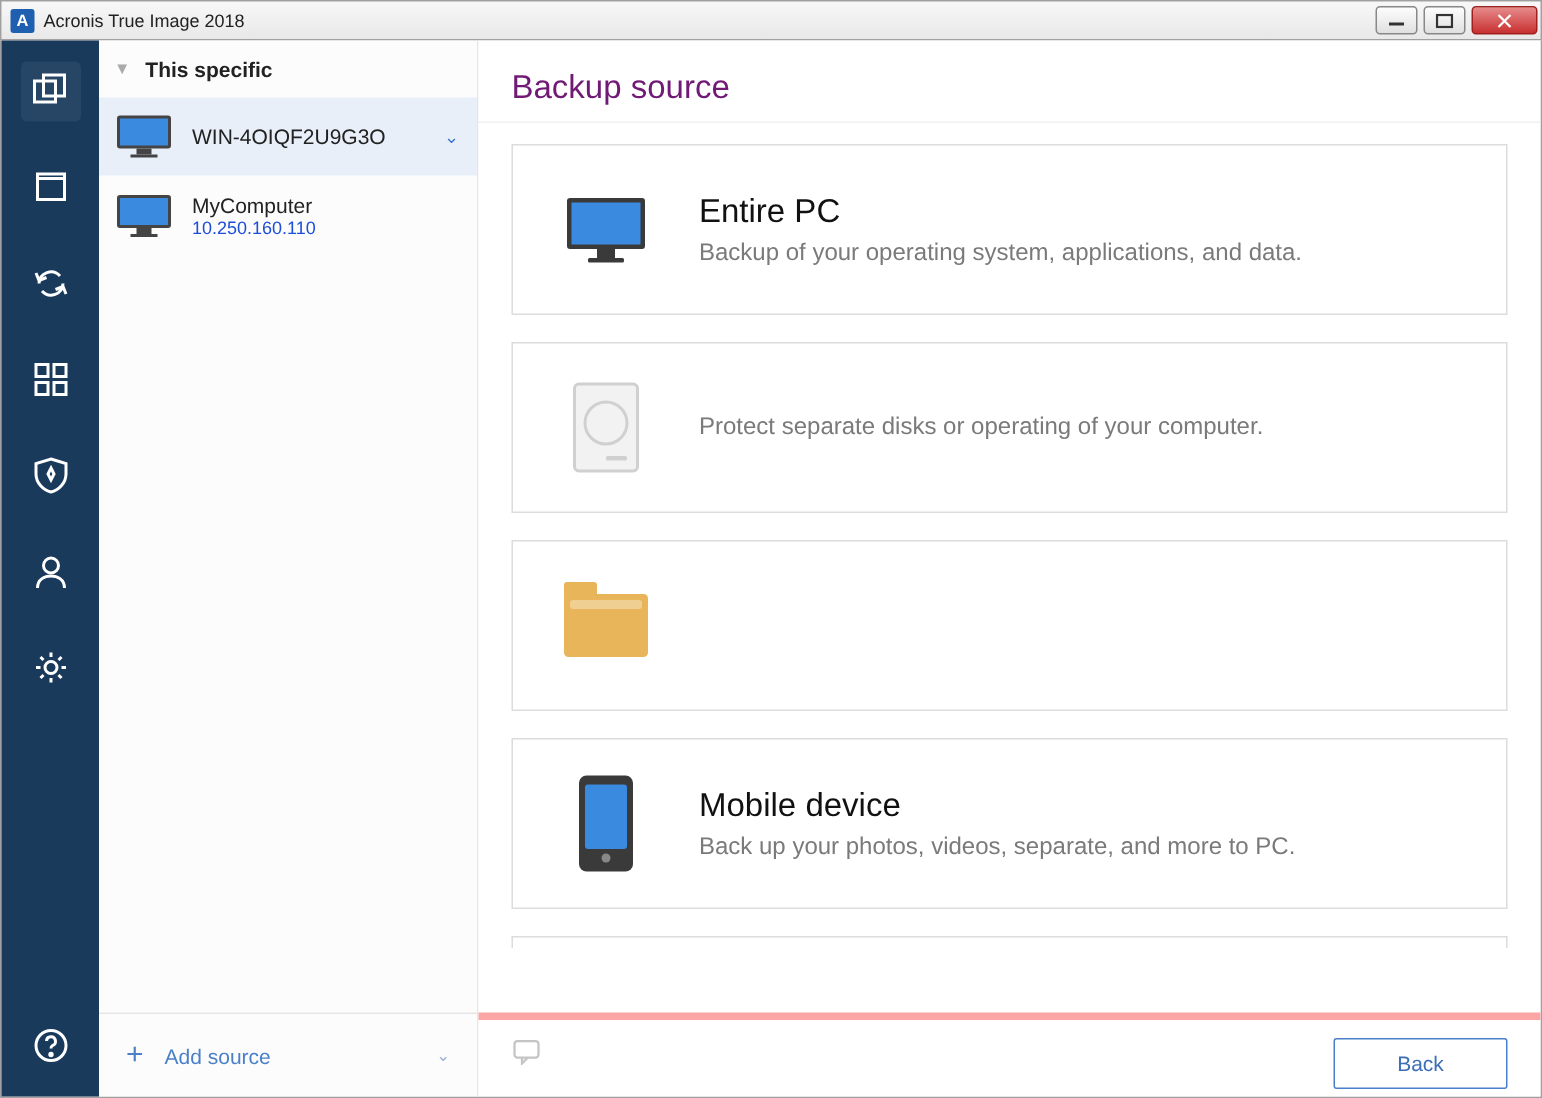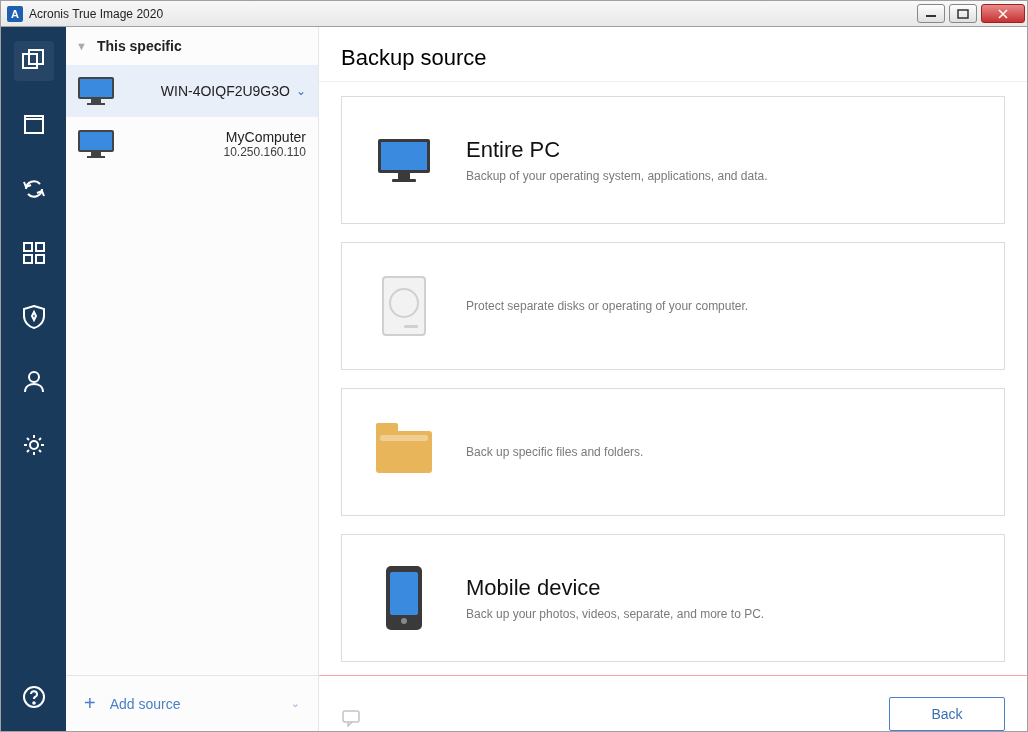--- a/index.html
+++ b/index.html
@@ -10,41 +10,41 @@
 .titlebar .winbtn { height:19px; width:28px; margin-left:2px; margin-right:2px; display:flex; align-items:center; justify-content:center; border:1px solid #888; border-radius:3px; background:linear-gradient(#fdfdfd,#e0e0e0); font-size:10px;}
 .titlebar .winbtn.close { background: linear-gradient(#e78b8b, #c83030); color:#fff; border-color:#a02020; width:44px;}
 .app { display:flex; height:705px; border:1px solid #a0a0a0; border-top:none; }
 .navrail { width:65px; background:#1a3a5c; display:flex; flex-direction:column; align-items:center; padding-top:14px; }
 .navrail .navitem { width:40px; height:40px; margin-bottom:24px; display:flex; align-items:center; justify-content:center; color:#fff; cursor:pointer; }
 .navrail .navitem.active { background: rgba(255,255,255,0.06); border-radius:4px; }
 .navrail .navspacer { flex:1; }
 .sidebar { width:253px; background:#fcfcfc; border-right:1px solid #e6e6e6; display:flex; flex-direction:column; }
 .sidebar-header { display:flex; align-items:center; height:38px; padding-left:10px; font-size:14px; color:#222; font-weight:600;}
 .sidebar-header .arrow { color:#aaa; margin-right:10px; font-size:11px;}
-.device-item { display:flex; align-items:center; padding:12px 12px; cursor:pointer;text-align:right; }
+.device-item { display:flex; align-items:center; padding:12px 12px; cursor:pointer; }
 .device-item.selected { background:#e8eff9; }
 .device-item .mon-icon { width:36px; height:28px; margin-right:14px; position:relative; }
 .device-item .mon-icon .screen { width:36px; height:22px; background:#3a8adf; border:2px solid #444; border-radius:2px;}
 .device-item .mon-icon .stand { width:10px; height:4px; background:#444; margin:0 auto; }
 .device-item .mon-icon .base { width:18px; height:2px; background:#444; margin:0 auto; }
 .device-item .labels { flex:1; }
 .device-item .title { font-size:14px; color:#222; }
-.device-item .sub { font-size:12px; color:#404040; }
+.device-item .sub { font-size:12px; color:#1d4ed8; }
 .device-item .chev { color:#3a76c7; font-size:12px; margin-left:6px;}
 .sidebar-footer { border-top:1px solid #e6e6e6; height:56px; display:flex; align-items:center; padding:0 18px; color:#4a80c8; font-size:14px;}
 .sidebar-footer .plus { font-size:20px; margin-right:14px; font-weight:300;}
 .sidebar-footer .chev2 { margin-left:auto; color:#9ab3d6; font-size:11px;}
 .main { flex:1; display:flex; flex-direction:column; background:#fff; position:relative; }
-.main-header { padding:18px 22px 10px 22px; font-size:22px; color:#000000; font-weight:400; border-bottom:1px solid #f0f0f0;}
+.main-header { padding:18px 22px 10px 22px; font-size:22px; color:#701a75; font-weight:400; border-bottom:1px solid #f0f0f0;}
 .source-list { flex:1; overflow-y:auto; padding:14px 22px 0 22px; }
-.source-card { border:1px solid #dcdcdc; height:128px; margin-bottom:18px; display:flex; align-items:center; padding:12px 28px; cursor:pointer; background:#fff;}
+.source-card { border:1px solid #dcdcdc; height:114px; margin-bottom:18px; display:flex; align-items:center; padding:12px 28px; cursor:pointer; background:#fff;}
 .source-card .card-icon { width:68px; height:68px; margin-right:28px; display:flex; align-items:center; justify-content:center; }
 .source-card .card-text .card-title { font-size:22px; color:#111; font-weight:400; margin-bottom:6px;}
-.source-card .card-text .card-desc { font-size:12px; color:#7a7a7a; }
-.main-footer { border-top:1px solid #fca5a5; height:56px; display:flex; align-items:flex-end; padding:0 22px; }
+.source-card .card-text .card-desc { font-size:16px; color:#7a7a7a; }
+.main-footer { border-top:5px solid #fca5a5; height:56px; display:flex; align-items:flex-start; padding:12px 22px; }
 .main-footer .comment-icon { color:#c4c4c4; margin-right:auto; }
 .main-footer .back-btn { width:116px; height:34px; border:1px solid #4a80c8; color:#3c6fb4; background:#fff; display:flex; align-items:center; justify-content:center; font-size:14px; cursor:pointer; border-radius:2px;}
 
 .pc-icon .screen { width:52px; height:34px; background:#3a8adf; border:3px solid #3a3a3a; border-radius:2px;}
 .pc-icon .stand { width:12px; height:6px; background:#3a3a3a; margin:0 auto;}
 .pc-icon .base { width:24px; height:3px; background:#3a3a3a; margin:0 auto; border-radius:1px;}
 .disk-icon { width:44px; height:60px; background:#f2f2f2; border:2px solid #d0d0d0; border-radius:4px; position:relative;}
 .disk-icon::before { content:""; position:absolute; top:10px; left:50%; transform:translateX(-50%); width:26px; height:26px; border:2px solid #d0d0d0; border-radius:50%;}
 .disk-icon::after { content:""; position:absolute; bottom:6px; right:6px; width:14px; height:3px; background:#d0d0d0; border-radius:1px;}
 .folder-icon { width:56px; height:42px; background:#e8b55a; border-radius:3px; position:relative;}
@@ -52,21 +52,21 @@
 .folder-icon::after { content:""; position:absolute; top:4px; left:4px; right:4px; height:6px; background:rgba(255,255,255,0.35); border-radius:2px;}
 .mobile-icon { width:36px; height:64px; background:#3a3a3a; border-radius:5px; padding:6px 4px; display:flex; flex-direction:column; align-items:center;}
 .mobile-icon .mscreen { flex:1; width:100%; background:#3a8adf; border-radius:2px;}
 .mobile-icon .mbtn { width:6px; height:6px; background:#888; border-radius:50%; margin-top:3px;}
 </style>
 </head>
 <body>
 
 <div class="titlebar">
   <div class="app-icon">A</div>
-  <span>Acronis True Image 2020</span>
+  <span>Acronis True Image 2018</span>
   <div class="spacer"></div>
   <div class="winbtn">
     <svg width="12" height="8">
         <rect x="1" y="5" width="10" height="2" fill="#333"></rect>
       </svg>
   </div>
   <div class="winbtn">
     <svg width="12" height="10">
         <rect x="1" y="1" width="10" height="8" fill="none" stroke="#333" stroke-width="1.5"></rect>
       </svg>
@@ -195,21 +195,20 @@
         <div class="card-text">
           <div class="card-desc">Protect separate disks or operating of your computer.</div>
         </div>
       </div>
 
       <div class="source-card">
         <div class="card-icon">
           <div class="folder-icon"></div>
         </div>
         <div class="card-text">
-          <div class="card-desc">Back up specific files and folders.</div>
         </div>
       </div>
 
       <div class="source-card">
         <div class="card-icon">
           <div class="mobile-icon">
               <div class="mscreen"></div>
               <div class="mbtn"></div>
             </div>
         </div>

